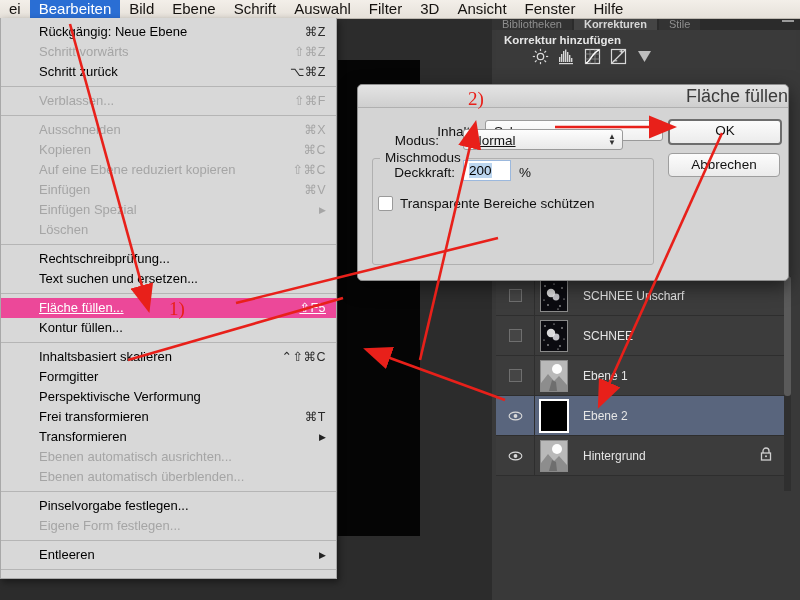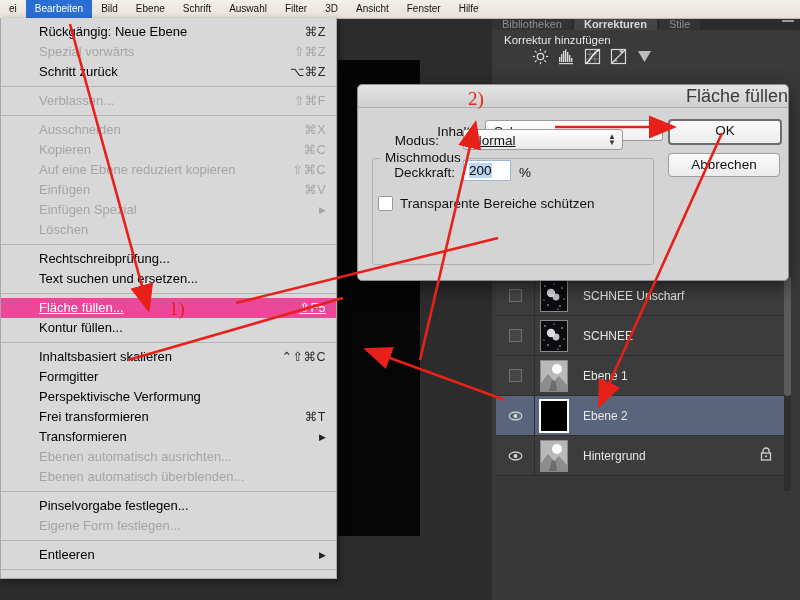--- a/index.html
+++ b/index.html
@@ -15,21 +15,21 @@
   .ps-bg { position:absolute; left:0; top:18px; width:800px; height:582px; background:#323232; }
   .ps-canvas-area { position:absolute; left:0; top:18px; width:492px; height:582px; background:#2c2c2c; }
   .ps-doc2 { position:absolute; left:338px; top:60px; width:82px; height:476px; background:#050505; }
 
   
   .menubar {
     position:absolute; left:0; top:0; width:800px; height:18px;
     background: linear-gradient(#f3efe9, #e6e1da);
     border-bottom: 1px solid #bdb8b1;
     display:flex; align-items:flex-end;
-    font-size: 10px; color:#15120f;
+    font-size: 15px; color:#15120f;
   }
   .menubar .mb-item { padding: 0 9px; line-height:18px; height:18px; white-space:nowrap; }
   .menubar .mb-item.active { background:#2a6ed4; color:#fff; }
 
   
   .menu {
     position:absolute; left:0; top:18px; width:335px;
     background:#d8d8d8;
     border:1px solid #a8a8a8; border-top:none;
     box-shadow: 2px 3px 7px rgba(0,0,0,.45);
@@ -60,21 +60,21 @@
     font-size:11px; color:#9a9a9a; overflow:hidden;
   }
   .tab { padding:0 10px; line-height:12px; height:12px; background:#333; margin-right:2px; color:#8e8e8e; }
   .tab.active { background:#444; color:#d8d8d8; font-weight:bold; }
   .panel-hamb { position:absolute; right:6px; top:20px; width:12px; height:2px; background:#9a9a9a; }
 
   .adjpanel {
     position:absolute; left:496px; top:30px; width:300px; height:40px;
     background:#3a3a3a; color:#e2e2e2;
   }
-  .adj-title { font-size:11.5px; font-weight:normal; padding:4px 0 2px 8px; color:#e6e6e6; }
+  .adj-title { font-size:11.5px; font-weight:bold; padding:4px 0 2px 8px; color:#e6e6e6; }
   .adj-icons { display:flex; gap:9px; padding-left:36px; align-items:center; }
   .adj-icons svg { display:block; }
 
   
   .layers { position:absolute; left:496px; top:276px; width:288px; background:#3c3c3c; }
   .layer-row {
     position:relative; height:39px; display:flex; align-items:center;
     border-bottom:1px solid #2e2e2e; background:#3c3c3c;
   }
   .layer-row.sel { background:#59657d; }
@@ -337,21 +337,21 @@
       <div class="mb-item">Fenster</div>
       <div class="mb-item">Hilfe</div>
     </div>
 
 <div class="menu" id="edit-menu">
       <div class="mrow">
         <span class="lbl">Rückgängig: Neue Ebene</span>
         <span class="sc">⌘Z</span>
       </div>
       <div class="mrow dis">
-        <span class="lbl">Spezial vorwärts</span>
+        <span class="lbl">Schritt vorwärts</span>
         <span class="sc">⇧⌘Z</span>
       </div>
       <div class="mrow">
         <span class="lbl">Schritt zurück</span>
         <span class="sc">⌥⌘Z</span>
       </div>
       <div class="msep"></div>
       <div class="mrow dis">
         <span class="lbl">Verblassen...</span>
         <span class="sc">⇧⌘F</span>

